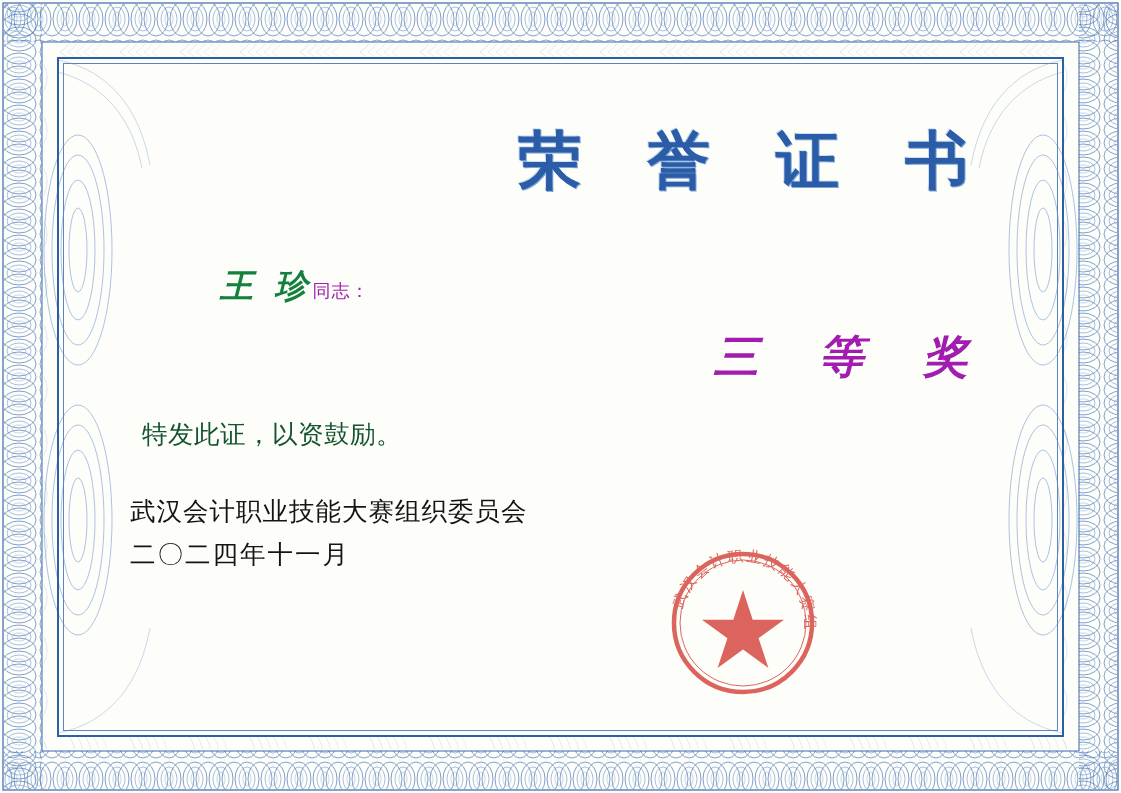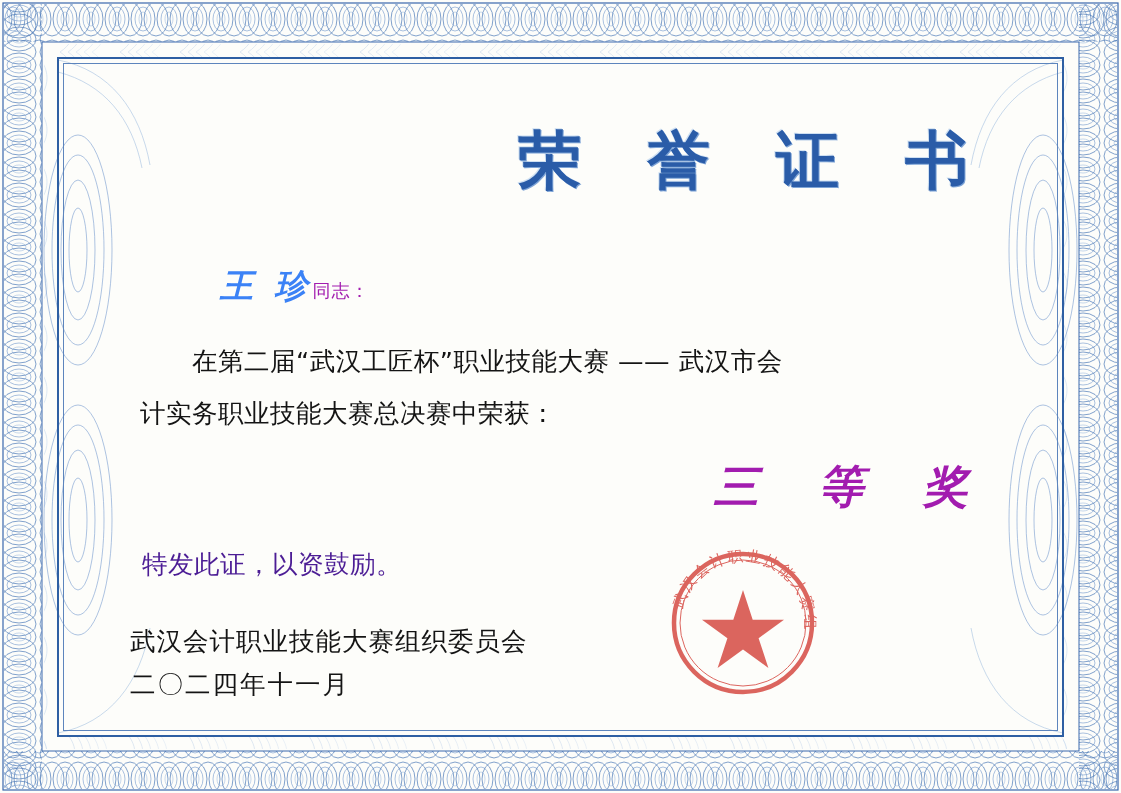--- a/index.html
+++ b/index.html
@@ -73,21 +73,21 @@
   .recipient-line {
     margin-top: 60px;
     padding-left: 90px;
     white-space: nowrap;
   }
   .recipient-name {
     font-family: "DejaVu Serif", "Liberation Serif", serif;
     font-size: 33px;
     font-weight: bold;
     font-style: italic;
-    color: #3b82f6;
+    color: #15803d;
     letter-spacing: 5px;
   }
   .recipient-suffix {
     font-family: Liberation Serif, serif;
     font-size: 18px;
     color: #a21caf;
     letter-spacing: 1px;
   }
 
   .body-text {
@@ -115,21 +115,21 @@
     color: #a21caf;
     letter-spacing: 22px;
     text-indent: 22px;
   }
 
   .closing {
     margin-top: 30px;
     padding-left: 12px;
     font-family: "DejaVu Sans", "Liberation Sans", sans-serif;
     font-size: 25.5px;
-    color: #4c1d95;
+    color: #14532d;
     letter-spacing: 0.5px;
   }
 
   .signature {
     margin-top: 42px;
     padding-right: 20px;
     font-family: "DejaVu Sans", "Liberation Sans", sans-serif;
     font-size: 25.5px;
     color: #141414;
     letter-spacing: 1px;
@@ -235,24 +235,20 @@
   <div class="inner-frame"></div>
 
   <div class="content">
 
     <div class="cert-title">荣 誉 证 书</div>
 
     <div class="recipient-line">
       <span class="recipient-name">王 珍</span><span class="recipient-suffix">同志：</span>
     </div>
 
-    <div class="body-text">
-      <span class="indent"></span><span>在第二届“武汉工匠杯”职业技能大赛 —— 武汉市会</span><br>
-      <span>计实务职业技能大赛总决赛中荣获：</span>
-    </div>
 
     <div class="award">三 等 奖</div>
 
     <div class="closing">特发此证，以资鼓励。</div>
 
     <div class="signature">武汉会计职业技能大赛组织委员会</div>
     <div class="sign-date">二〇二四年十一月</div>
   </div>
 
   <div class="seal">

